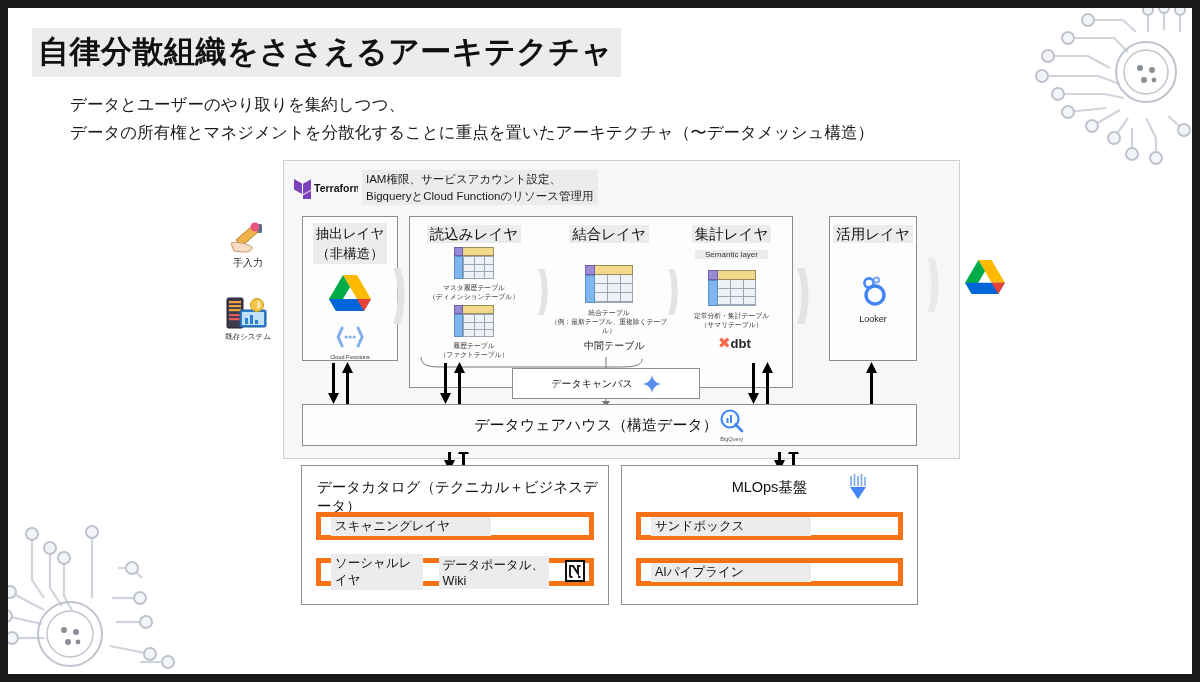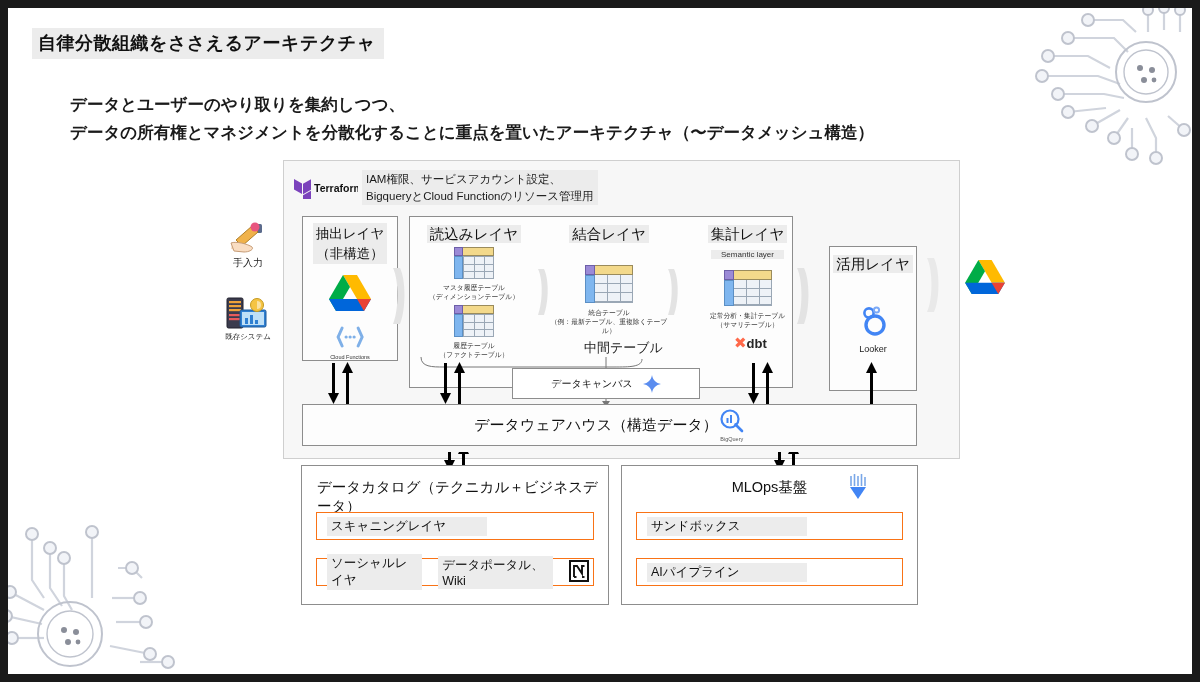--- a/index.html
+++ b/index.html
@@ -17,28 +17,27 @@
   }
 
   
   .circuit { position: absolute; opacity: .55; pointer-events: none; }
   .circuit.tr { right: -6px; top: -10px; width: 170px; height: 175px; }
   .circuit.bl { left: -8px;  bottom: -12px; width: 175px; height: 180px; }
 
   
   #title {
     position: absolute; left: 24px; top: 20px;
-    font-size: 18px; font-weight: bold; color: #111;
+    font-size: 31px; font-weight: bold; color: #111;
     background: #ececec; padding: 3px 8px 4px 6px; letter-spacing: .5px; text-align: right;
   }
   #subtitle {
     position: absolute; left: 62px; top: 82px;
     font-size: 16.5px; color: #1a1a1a; line-height: 1.72;
     white-space: pre-line;
-    font-weight: bold;
   }
 
   
   #arch {
     position: absolute; left: 275px; top: 152px;
     width: 677px; height: 299px;
     background: #f7f7f7; border: 1px solid #cfcfcf;
   }
   #tf-row { position: absolute; left: 8px; top: 9px; display: flex; align-items: flex-start; }
   #tf-logo { width: 66px; height: 26px; position: relative; margin-top: 4px; }
@@ -64,58 +63,58 @@
     font-size: 8px; color: #333; top: 33px;
   }
   .semantic-cap span { background: #ececec; padding: 0 10px; }
 
   
   #box-extract { left: 18px; top: 55px; width: 96px; height: 145px; }
   #extract-title { top: 6px; font-size: 13.5px; line-height: 1.45; }
 
   
   #box-middle { left: 125px; top: 55px; width: 384px; height: 172px; }
-  #box-use { left: 545px; top: 55px; width: 88px; height: 145px; margin-top: 30px; }
+  #box-use { left: 545px; top: 55px; width: 88px; height: 145px; }
 
   
   .tbl { position: relative; width: 40px; height: 32px; }
   .tbl .hdr { position: absolute; left: 0; top: 0; width: 100%; height: 9px; background: #f3d98b; border: 1px solid #9a8b5c; }
   .tbl .corner { position: absolute; left: 0; top: 0; width: 9px; height: 9px; background: #9b8ad6; border: 1px solid #6d5fa8; }
   .tbl .side { position: absolute; left: 0; top: 9px; width: 9px; bottom: 0; background: #7fb6ef; border: 1px solid #5b8fc4; }
   .tbl .body { position: absolute; left: 9px; top: 9px; right: 0; bottom: 0; background: #eef2f7; border: 1px solid #9aa7b5; }
   .tbl .body i { position: absolute; background: #9aa7b5; }
 
   .dbt { position: absolute; font-size: 13px; font-weight: bold; color: #262626; }
   .dbt .x { color: #ff694a; font-size: 15px; font-weight: bold; }
 
   #canvas-box {
     position: absolute; left: 228px; top: 207px; width: 188px; height: 31px;
     background: #fff; border: 1px solid #8d8d8d;
     display: flex; align-items: center; justify-content: center; gap: 10px;
     font-size: 10px; color: #111;
   }
   #mid-table-label {
-    position: absolute; left: 300px; top: 178px; font-size: 13px; color: #222;
+    position: absolute; left: 300px; top: 178px; font-size: 10px; color: #222;
   }
   #warehouse {
     position: absolute; left: 18px; top: 243px; width: 615px; height: 42px;
     background: #fdfdfd; border: 1px solid #8d8d8d;
     display: flex; align-items: center; justify-content: center; gap: 1px;
   }
   #warehouse .wtext { font-size: 15px; color: #111; }
 
   
   .panel { position: absolute; background: #fff; border: 1px solid #8d8d8d; }
   #panel-catalog { left: 293px; top: 457px; width: 308px; height: 140px; }
   #panel-mlops  { left: 613px; top: 457px; width: 297px; height: 140px; }
   .panel-title { position: absolute; left: 0; right: 0; text-align: center; top: 12px; font-size: 14.5px; color: #111; }
   #panel-catalog .panel-title { text-align: left; left: 15px; }
   .sub-box {
     position: absolute; left: 14px; right: 14px; height: 28px;
-    border: 1px solid #f97316; background: #fff;
+    border: 5px solid #f97316; background: #fff;
     display: flex; align-items: center; padding-left: 10px; gap: 16px;
     font-size: 12.5px; color: #111;
   }
   .sub-box .lbl { background: #ececec; padding: 1px 4px; }
   .sub-box .lbl.wide { min-width: 160px; }
 
   svg.ov { position: absolute; left: 0; top: 0; width: 1184px; height: 666px; pointer-events: none; }
 </style>
 </head>
 <body>
@@ -340,21 +339,21 @@
               </div>
               <div class="hdr" style="height:10px"></div>
               <div class="side" style="top:10px;width:10px"></div>
               <div class="corner" style="width:10px;height:10px"></div>
             </div>
         </div>
         <div class="mini-cap" style="top:91px">統合テーブル
 （例：最新テーブル、重複除くテーブル）</div>
       </div>
 
-      <div style="position:absolute;left:278px;top:0;width:119px;height:100%">
+      <div style="position:absolute;left:262px;top:0;width:119px;height:100%">
         <div class="layer-title"><span>集計レイヤ</span></div>
         <div class="semantic-cap"><span>Semantic layer</span></div>
         <div style="position:absolute;left:50%;top:53px;transform:translateX(-50%)">
           <div class="tbl" style="width:48px;height:36px">
               <div class="body">
                 <i style="left:0;top:8px;width:100%;height:1px"></i>
                 <i style="left:0;top:16px;width:100%;height:1px"></i>
                 <i style="left:0;top:24px;width:100%;height:1px"></i>
                 <i style="left:12px;top:0;width:1px;height:100%"></i>
                 <i style="left:25px;top:0;width:1px;height:100%"></i>

